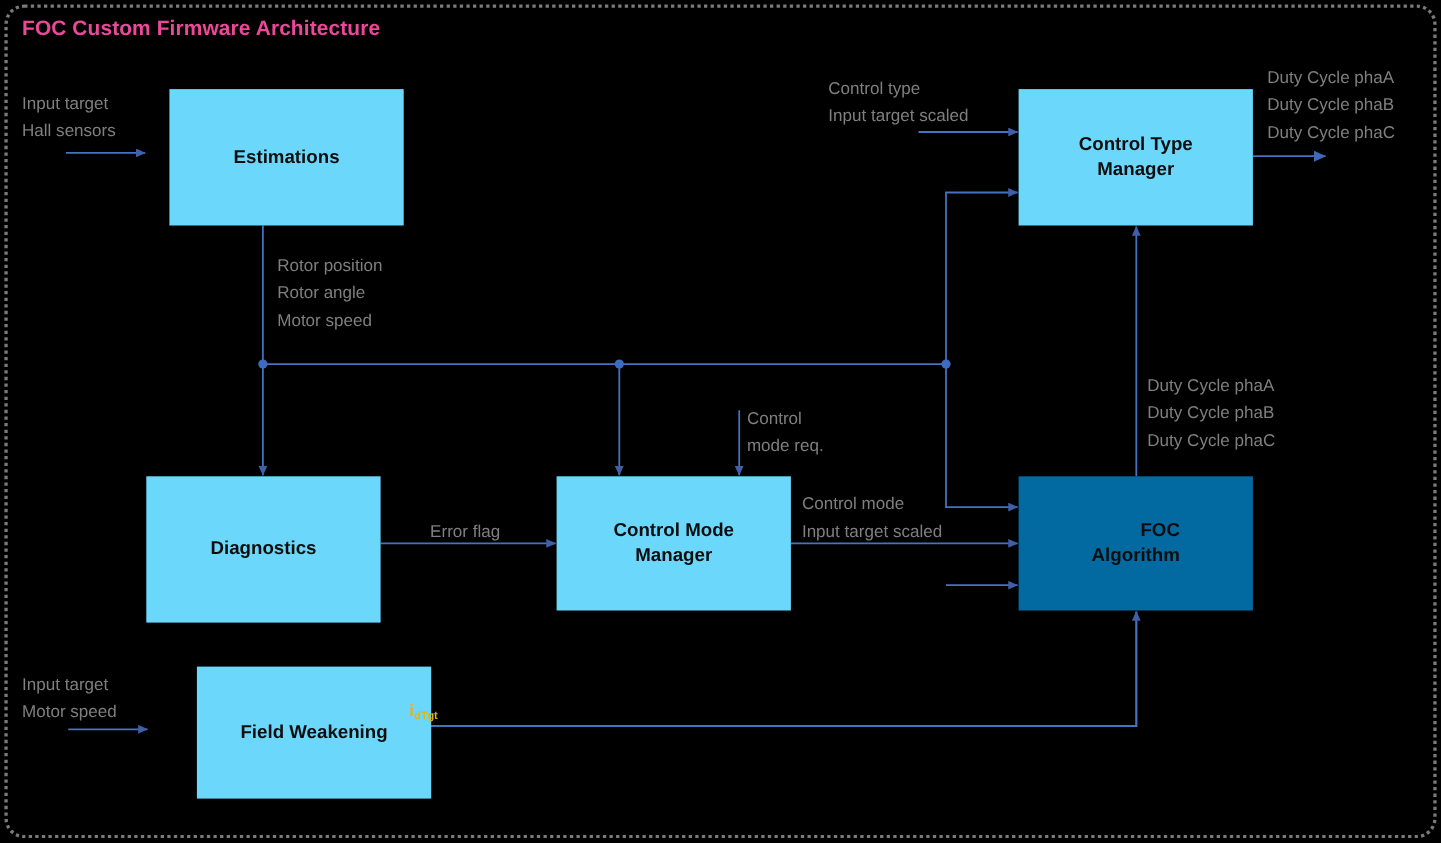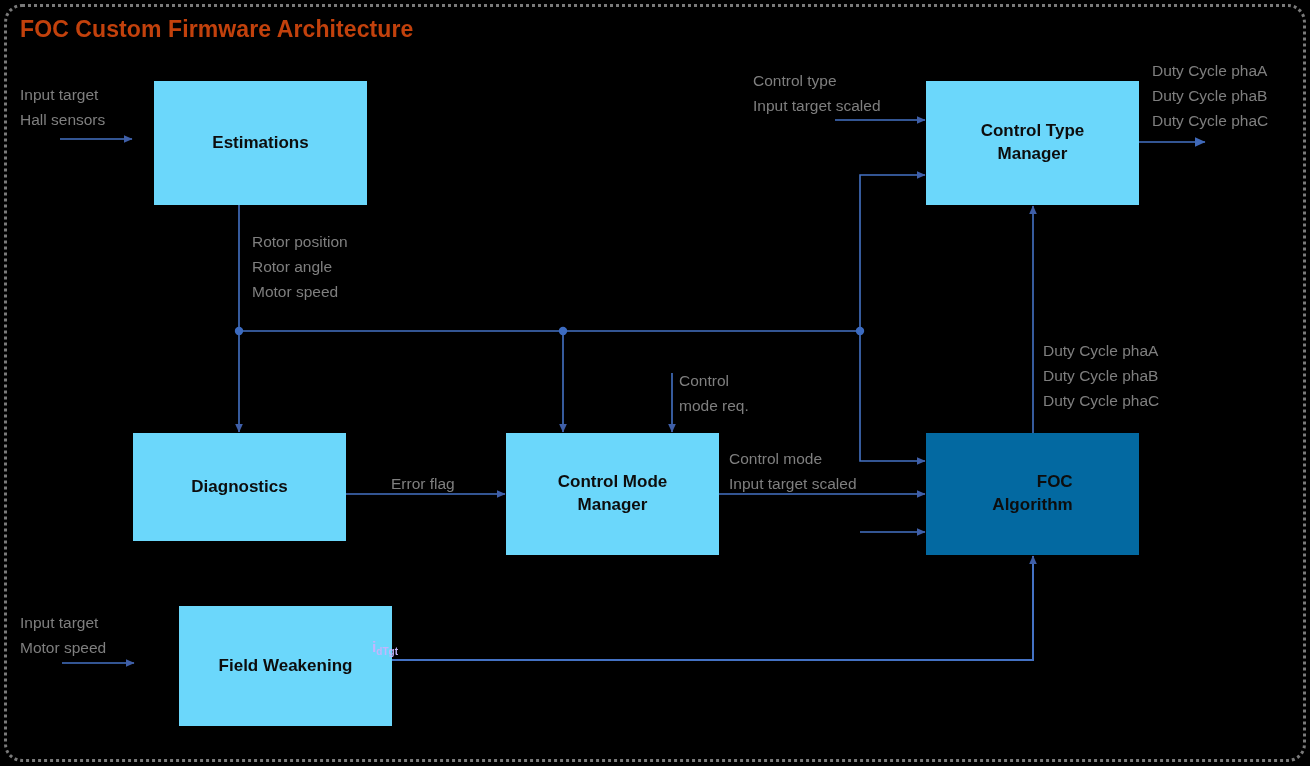--- a/index.html
+++ b/index.html
@@ -23,23 +23,23 @@
     border-radius: 18px;
     pointer-events: none;
   }
   #svg-layer {
     position: absolute; left: 0; top: 0;
     width: 1310px; height: 766px;
   }
   .title {
     position: absolute;
     left: 20px; top: 16px;
-    font-size: 23px;
+    font-size: 19px;
     font-weight: bold;
-    color: #c2410c;
+    color: #ec4899;
     letter-spacing: 0.1px;
     white-space: nowrap;
   }
   .node {
     position: absolute;
     display: flex;
     align-items: center;
     justify-content: center;
     text-align: center;
     color: #0d0d0d;
@@ -55,21 +55,21 @@
     font-size: 15.5px;
     line-height: 1.62;
     white-space: nowrap;
   }
   .lbl sub {
     font-size: 10px;
     vertical-align: baseline;
     position: relative;
     top: 3px;
   }
-  .lbl.bold-i { font-weight: bold; color: #c4b5fd; }
+  .lbl.bold-i { font-weight: bold; color: #eab308; }
 </style>
 </head>
 <body>
 
 <div id="canvas">
 
   <div class="frame"></div>
 
   <div class="title">FOC Custom Firmware Architecture</div>
 
@@ -127,21 +127,21 @@
 
   <div class="node cyan" style="left:133px;top:81px;width:213px;height:124px;margin-left:21px;">
     <span>Estimations</span>
   </div>
 
   <div class="node cyan" style="left:926px;top:81px;width:213px;height:124px;">
     <span style="white-space:pre-line;">Control Type
 Manager</span>
   </div>
 
-  <div class="node cyan" style="left:133px;top:433px;width:213px;height:108px;">
+  <div class="node cyan" style="left:133px;top:433px;width:213px;height:133px;">
     <span>Diagnostics</span>
   </div>
 
   <div class="node cyan" style="left:506px;top:433px;width:213px;height:122px;">
     <span style="white-space:pre-line;">Control Mode
 Manager</span>
   </div>
 
   <div class="node pink" style="left:926px;top:433px;width:213px;height:122px;">
     <span style="white-space:pre-line;">FOC

